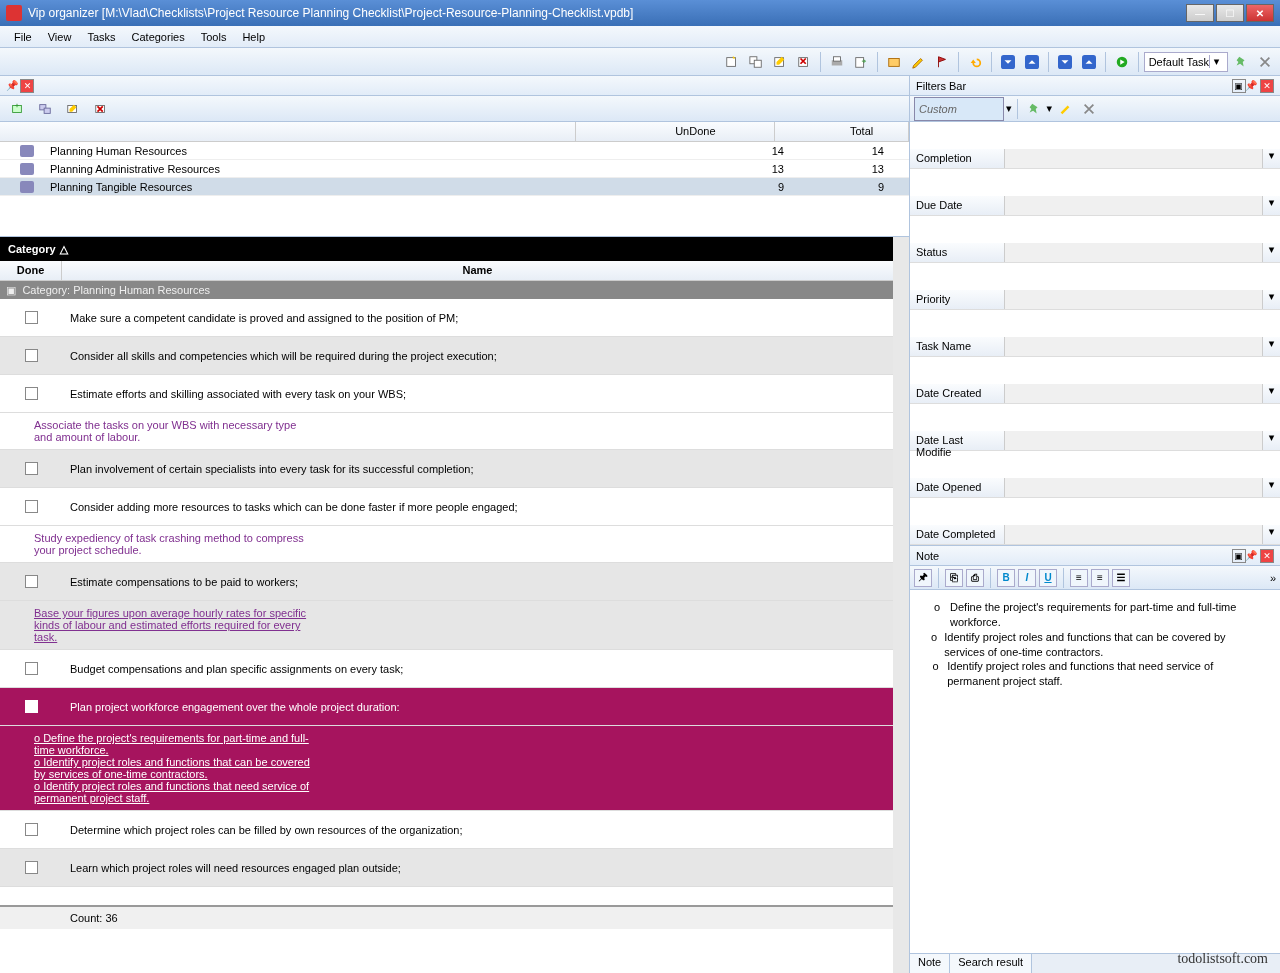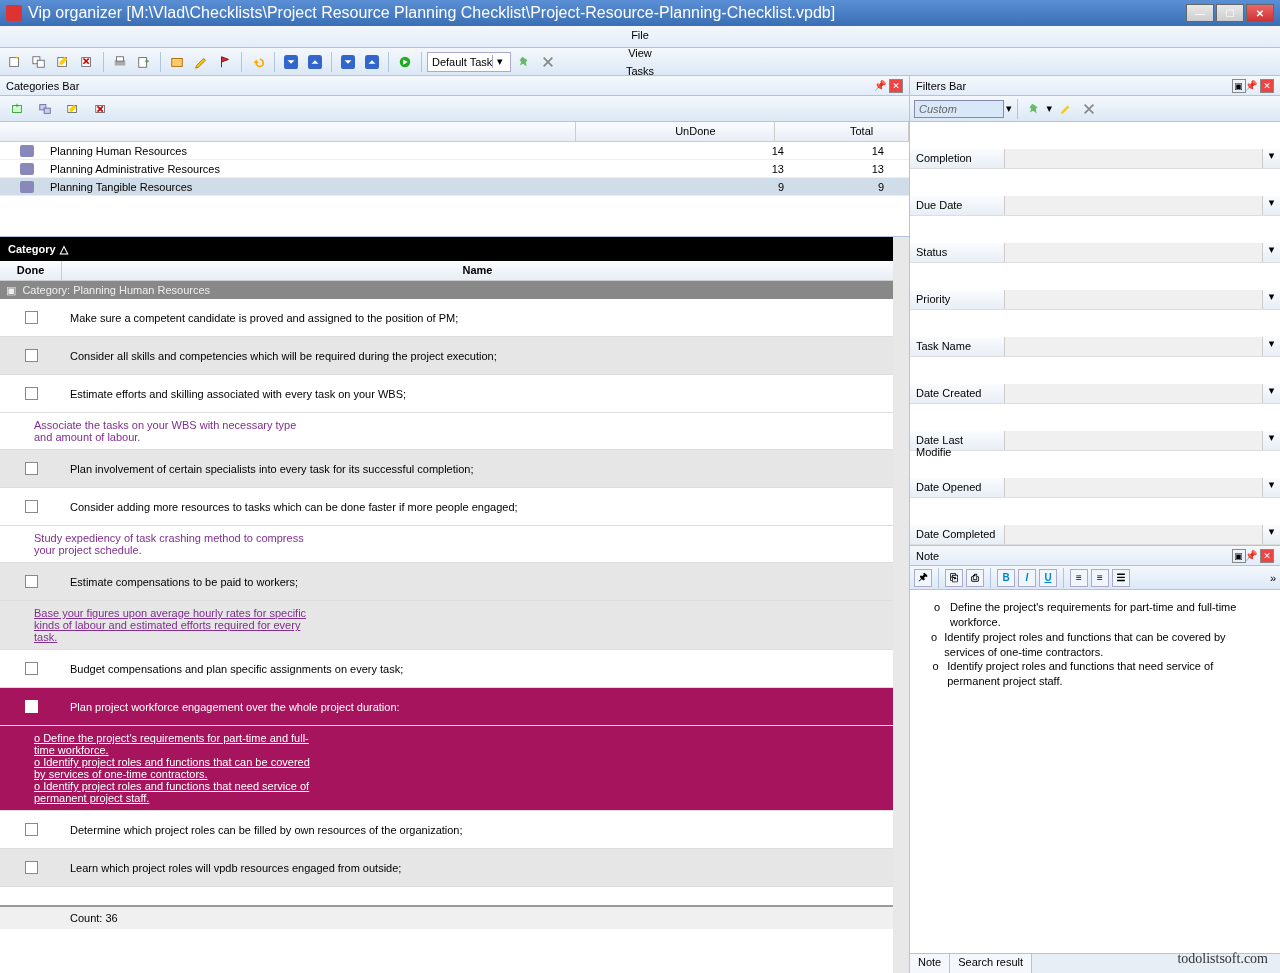--- a/index.html
+++ b/index.html
@@ -1,31 +1,31 @@
 <!DOCTYPE html>
 <html><head>
 <meta charset="utf-8">
 <style>
 * { margin: 0; padding: 0; box-sizing: border-box; font-family: Tahoma, Arial, sans-serif; font-size: 11px; }
 body { background: #fff; width: 1280px; height: 973px; overflow: hidden; position: relative; }
 
 
 .titlebar { height: 26px; background: linear-gradient(#5a8fd6, #3a6fb6); display: flex; align-items: center; padding: 0 6px; color: #fff; }
 .titlebar .icon { width: 16px; height: 16px; background: #d33; border-radius: 2px; margin-right: 6px; }
-.titlebar .title { flex: 1; font-size: 16px; font-weight: normal; }
+.titlebar .title { flex: 1; font-size: 12px; font-weight: normal; }
 .win-btns { display: flex; gap: 2px; }
 .win-btn { width: 28px; height: 18px; background: linear-gradient(#e8e8e8,#ccc); border: 1px solid #666; display: flex; align-items: center; justify-content: center; font-size: 10px; }
 .win-btn.close { background: linear-gradient(#e66,#c33); color: #fff; font-weight: bold; }
 
 
-.menubar { height: 22px; background: linear-gradient(#f4f8fc,#e2ecf8); border-bottom: 1px solid #b0c4de; display: flex; align-items: center; padding: 0 6px; flex-direction: column; }
+.menubar { height: 22px; background: linear-gradient(#f4f8fc,#e2ecf8); border-bottom: 1px solid #b0c4de; display: flex; align-items: center; padding: 0 6px; }
 .menubar span { padding: 3px 8px; cursor: default; }
 
 
-.toolbar { height: 28px; background: linear-gradient(#f4f8fc,#dce8f6); border-bottom: 1px solid #b0c4de; display: flex; align-items: center; padding: 0 4px; gap: 2px; }
+.toolbar { height: 28px; background: linear-gradient(#f4f8fc,#dce8f6); border-bottom: 1px solid #b0c4de; display: flex; align-items: center; padding: 0 4px; gap: 2px; justify-content: flex-end; }
 .tbtn { width: 22px; height: 22px; border: 1px solid transparent; display: flex; align-items: center; justify-content: center; }
 .tbtn svg { width: 14px; height: 14px; }
 .tsep { width: 1px; height: 20px; background: #b0c4de; margin: 0 3px; }
 .tcombo { height: 20px; border: 1px solid #aac; background: #fff; display: flex; align-items: center; padding: 0 4px; }
 .tdrop { width: 14px; border-left: 1px solid #aac; text-align: center; }
 
 
 .main { display: flex; height: 897px; }
 .left-col { width: 910px; display: flex; flex-direction: column; border-right: 1px solid #b0c4de; }
 .right-col { width: 370px; display: flex; flex-direction: column; }
@@ -67,21 +67,21 @@
 .task-row.sel .cb { border-color: #fff; }
 .task-row .nm-cell { flex: 1; padding: 6px 8px; }
 .note-row { background: #fff; color: #803090; padding: 6px 8px 6px 34px; border-bottom: 1px solid #ddd; }
 .note-row.alt { background: #e6e6e6; text-decoration: underline; }
 .note-row.sel { background: #a6145e; color: #fff; padding-left: 34px; }
 .footer-row { height: 24px; background: #f0f0f0; border-top: 2px solid #999; display: flex; align-items: center; padding-left: 70px; }
 .scroll-track { width: 16px; background: #e8e8e8; }
 
 
 .filt-tools { height: 26px; background: linear-gradient(#f4f8fc,#dce8f6); display: flex; align-items: center; padding: 0 4px; gap: 2px; border-bottom: 1px solid #b0c4de; }
-.filt-combo { width: 90px; height: 18px; background: #d8e8f8; border: 1px solid #88a; padding: 0 4px; display: flex; align-items: center; color: #666; font-style: italic; }
+.filt-combo { width: 90px; height: 24px; background: #d8e8f8; border: 1px solid #88a; padding: 0 4px; display: flex; align-items: center; color: #666; font-style: italic; }
 .filt-row { height: 20px; display: flex; border-bottom: 1px solid #ddd; margin-top: 27px; }
 .filt-lbl { width: 95px; background: linear-gradient(#fafcfe,#e8eef6); border-right: 1px solid #ccc; padding: 3px 6px; }
 .filt-val { flex: 1; background: #f0f0f0; }
 .filt-dd { width: 18px; background: linear-gradient(#fafcfe,#e8eef6); border-left: 1px solid #ccc; text-align: center; }
 .filt-blank { flex: 1; background: #f0f0f0; }
 
 
 .note-panel { border-top: 1px solid #b0c4de; display: flex; flex-direction: column; }
 .note-tools { height: 24px; background: linear-gradient(#f4f8fc,#dce8f6); border-bottom: 1px solid #b0c4de; display: flex; align-items: center; padding: 0 4px; gap: 3px; }
 .ntbtn { width: 18px; height: 18px; border: 1px solid #aac; background: #f0f6fc; display: flex; align-items: center; justify-content: center; font-size: 10px; font-weight: bold; }
@@ -224,21 +224,20 @@
       </svg>
     </div>
 </div>
 
 <div class="main">
 
   <div class="left-col">
 
     <div class="cat-bar">
       <div class="panel-hdr">
-        <span class="t">Categories Bar</span>
         <span class="pin">📌</span>
         <span class="pbtn red">✕</span>
       </div>
       <div class="cat-tools">
         <div class="tbtn">
             <svg viewBox="0 0 16 16">
               <rect x="3" y="4" width="10" height="8" fill="#cfc" stroke="#393"></rect>
               <path d="M8 2v4M6 4h4" stroke="#393"></path>
             </svg>
           </div>
@@ -366,21 +365,21 @@
               <div class="task-row">
                 <div class="cb-cell">
                   <div class="cb"></div>
                 </div>
                 <div class="nm-cell">Determine which project roles can be filled by own resources of the organization;</div>
               </div>
               <div class="task-row alt">
                 <div class="cb-cell">
                   <div class="cb"></div>
                 </div>
-                <div class="nm-cell">Learn which project roles will vpdb resources engaged from outside;</div>
+                <div class="nm-cell">Learn which project roles will need resources engaged plan outside;</div>
               </div>
             </div>
           <div style="height:18px"></div>
           <div class="footer-row">
             <span>Count: 36</span>
           </div>
         </div>
         <div class="scroll-track"></div>
       </div>
     </div>

